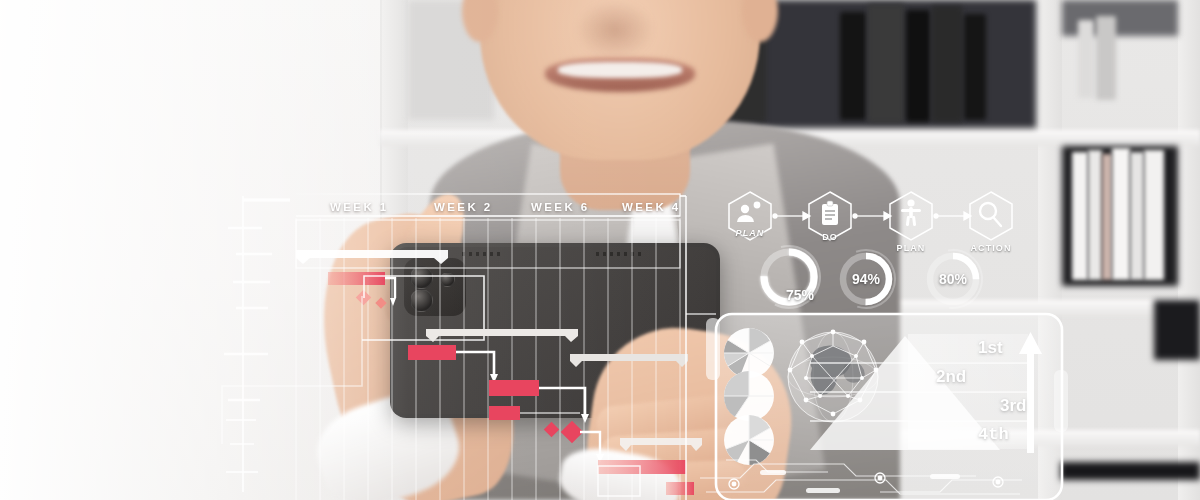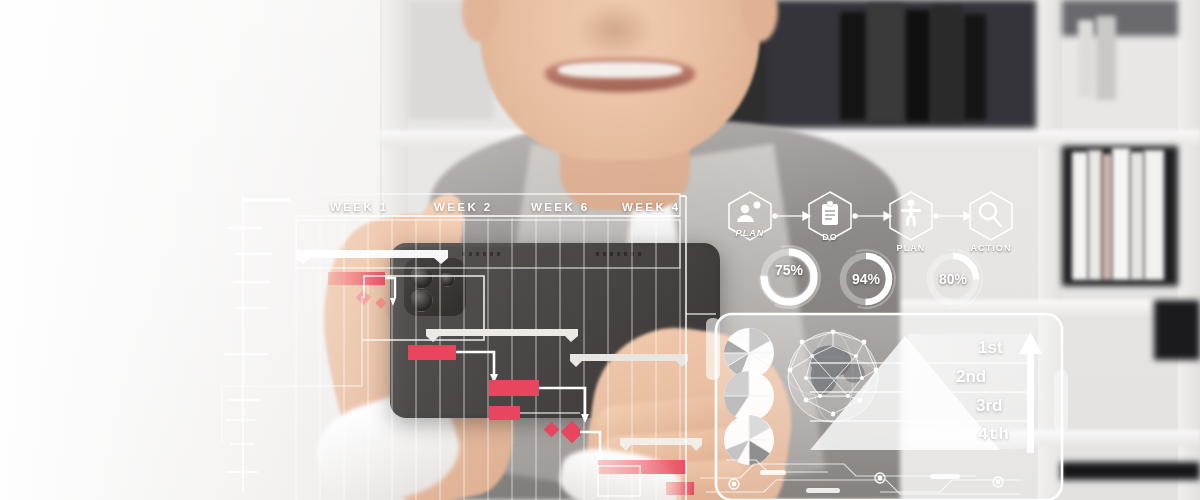--- a/index.html
+++ b/index.html
@@ -468,21 +468,21 @@
         <circle cx="866" cy="279" r="29" fill="none" stroke="rgba(255,255,255,.28)" stroke-width="2" stroke-dasharray="110 72" transform="rotate(-110 866 279)"></circle>
       </g>
 
       <g>
         <circle cx="953" cy="279" r="23" fill="none" stroke="rgba(255,255,255,.3)" stroke-width="6.5"></circle>
         <circle cx="953" cy="279" r="23" fill="none" stroke="#ffffff" stroke-width="6.5" stroke-dasharray="36.1 180.6" transform="rotate(-90 953 279)" stroke-linecap="butt"></circle>
         <circle cx="953" cy="279" r="29" fill="none" stroke="rgba(255,255,255,.25)" stroke-width="2" stroke-dasharray="100 82" transform="rotate(-100 953 279)"></circle>
       </g>
     </svg>
 
-    <div class="gauge-text" style="left:764px;top:262px;width:50px;">75%</div>
+    <div class="gauge-text" style="left:764px;top:287px;width:50px;text-align:right;">75%</div>
     <div class="gauge-text" style="left:841px;top:271px;width:50px;">94%</div>
     <div class="gauge-text" style="left:928px;top:271px;width:50px;">80%</div>
 
     <svg width="1200" height="500">
       <defs>
         <linearGradient id="panelG" x1="0" y1="0" x2="0" y2="1">
           <stop offset="0%" stop-color="#ffffff" stop-opacity=".30"></stop>
           <stop offset="100%" stop-color="#ffffff" stop-opacity=".10"></stop>
         </linearGradient>
         <linearGradient id="tierG" x1="0" y1="0" x2="1" y2="0">
@@ -612,18 +612,18 @@
           <circle cx="998" cy="482" r="1.8" fill="#ffffff"></circle>
       </g>
       <g fill="rgba(255,255,255,.85)">
         <rect x="760" y="470" width="26" height="5" rx="2.5"></rect>
         <rect x="806" y="488" width="34" height="5" rx="2.5"></rect>
         <rect x="930" y="474" width="30" height="5" rx="2.5"></rect>
       </g>
     </svg>
 
     <div class="rank-text" style="left:978px;top:338px;">1st</div>
-    <div class="rank-text" style="left:956px;top:367px;">2nd</div>
-    <div class="rank-text" style="left:976px;top:396px;">3rd</div>
+    <div class="rank-text" style="left:936px;top:367px;">2nd</div>
+    <div class="rank-text" style="left:1000px;top:396px;">3rd</div>
     <div class="rank-text" style="left:978px;top:425px;font-family:Liberation Mono, monospace;">4th</div>
 
   </div>
 </div>
 
 </body></html>

